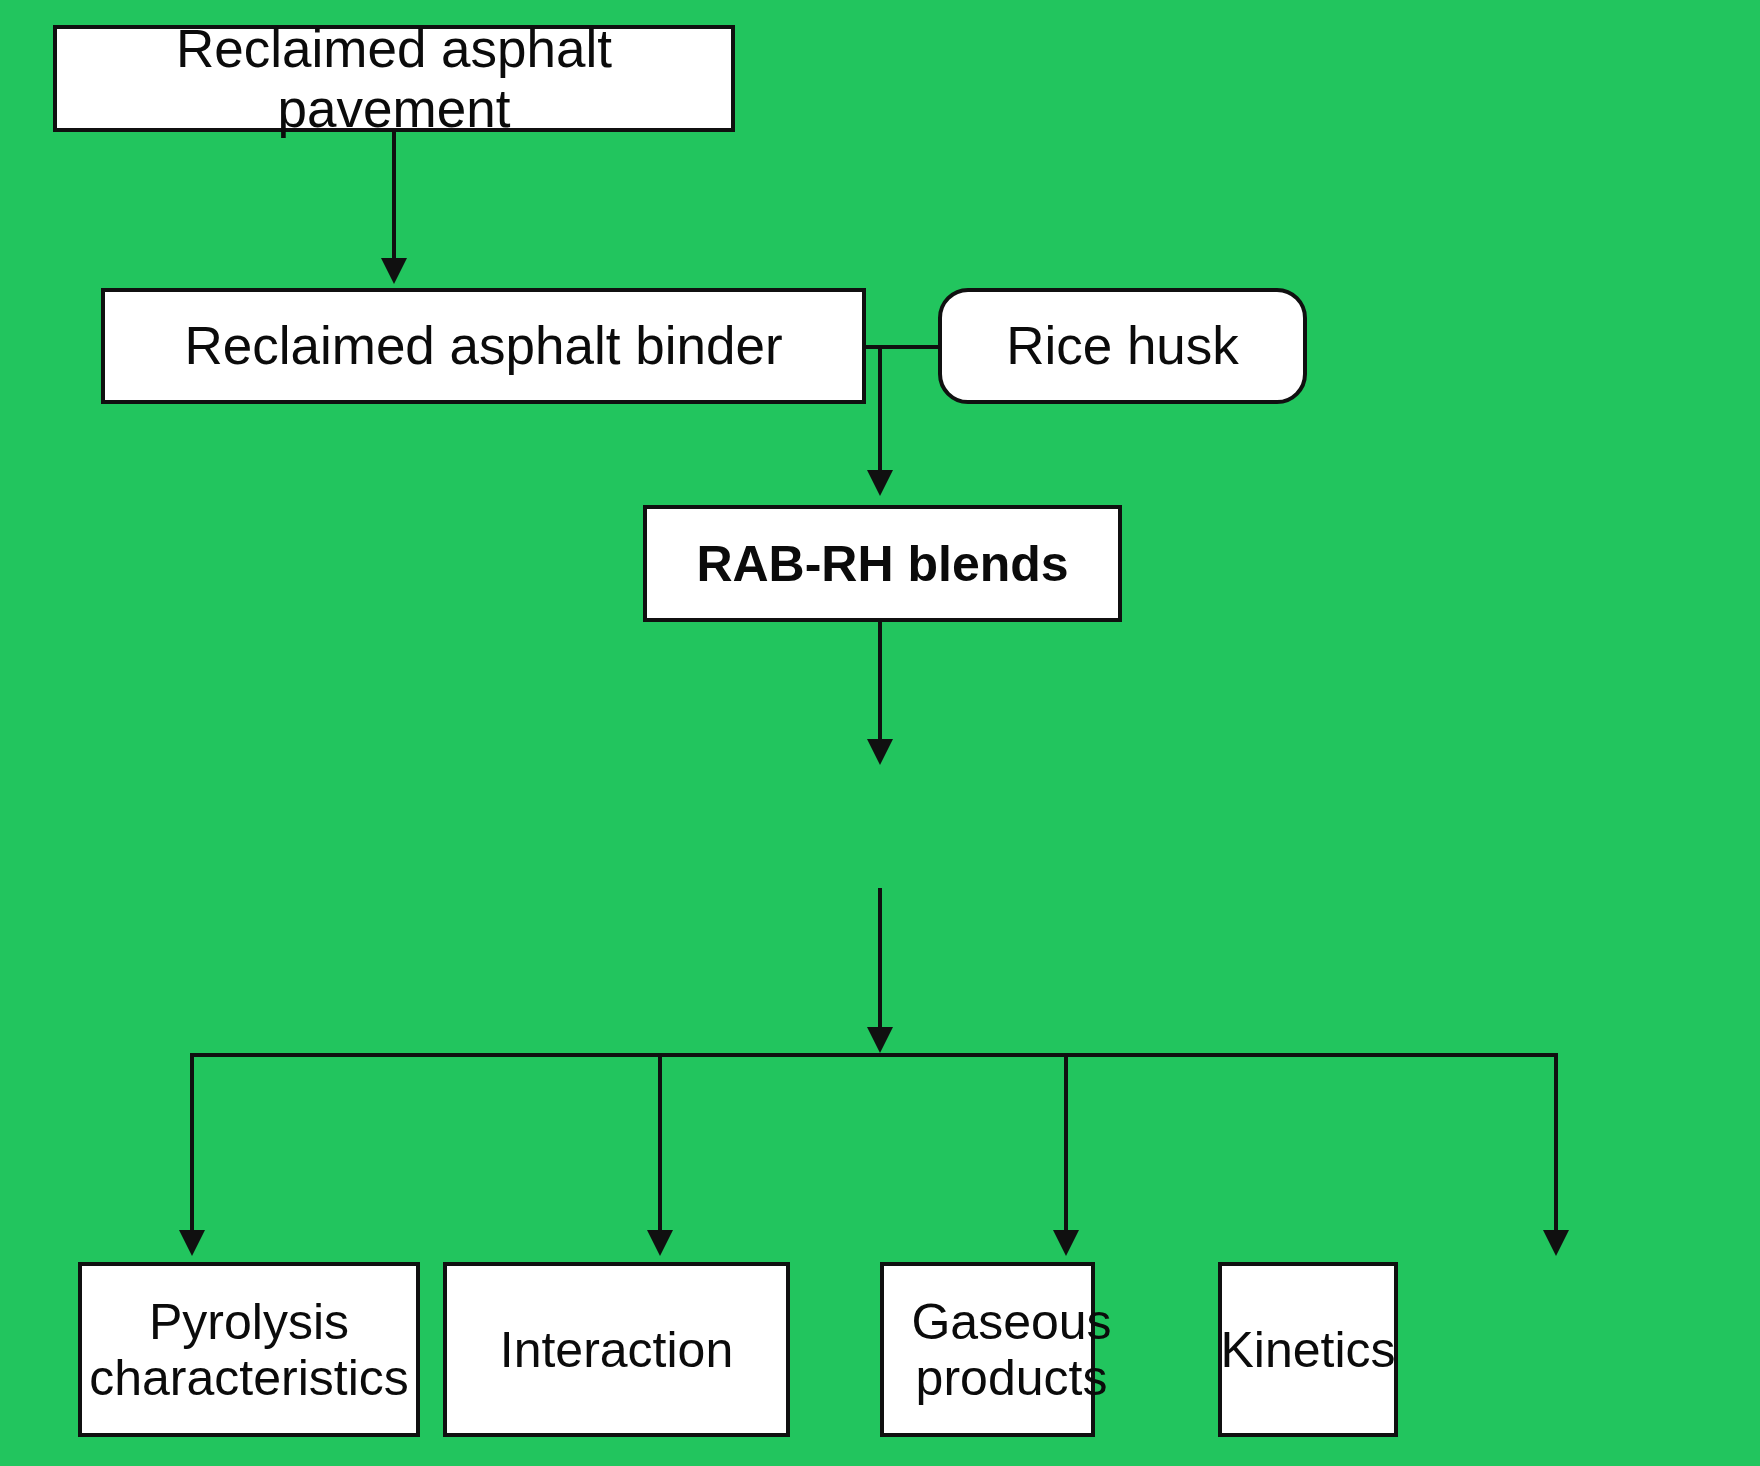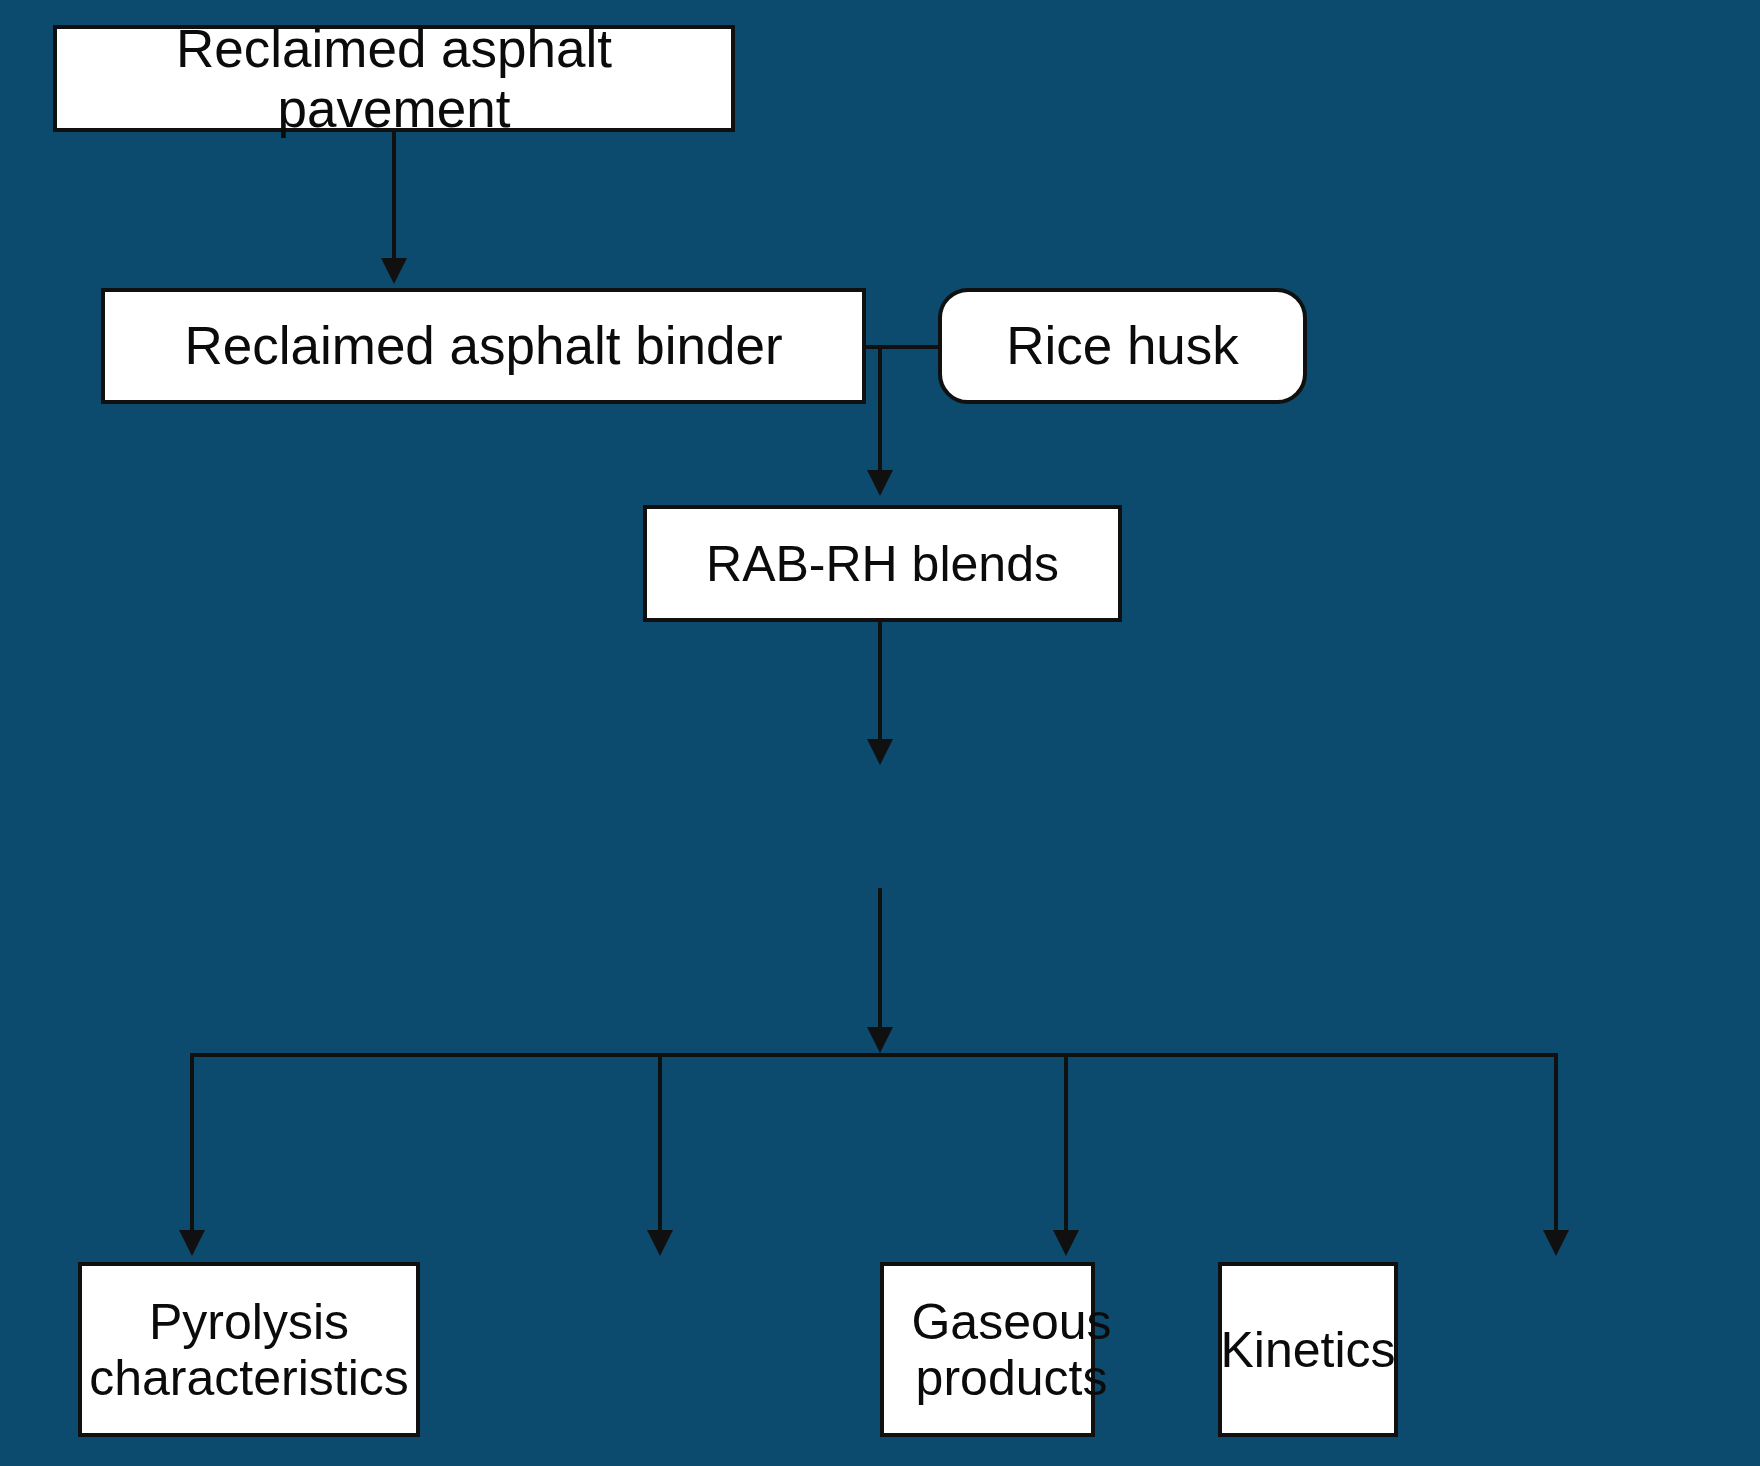--- a/index.html
+++ b/index.html
@@ -7,21 +7,21 @@
     padding: 0;
     background: #ffffff;
   }
   body {
     font-family: "Liberation Sans", sans-serif;
   }
   #canvas {
     position: relative;
     width: 1760px;
     height: 1466px;
-    background: #0c4a6e;
+    background: #22c55e;
     overflow: hidden;
   }
   .node {
     position: absolute;
     box-sizing: border-box;
     border: 4px solid #101010;
     background: #ffffff;
     display: flex;
     align-items: center;
     justify-content: center;
@@ -32,21 +32,21 @@
   }
   .node .label {
     display: block;
     padding: 0 10px;
     white-space: pre-line;
   }
   
   #node-rap      { left: 53px;   top: 25px;   width: 682px; height: 107px; font-size: 53px; }
   #node-rab      { left: 57px;   top: 288px;  width: 765px; height: 116px; font-size: 53px; margin-left: 44px; }
   #node-rh       { left: 938px;  top: 288px;  width: 369px; height: 116px; font-size: 53px; border-radius: 30px; }
-  #node-blends   { left: 643px;  top: 505px;  width: 479px; height: 117px; font-size: 50px; }
+  #node-blends   { left: 643px;  top: 505px;  width: 479px; height: 117px; font-size: 50px; font-weight: bold; }
   #node-tgftir   { left: 643px;  top: 770px;  width: 479px; height: 118px; font-size: 50px; }
   #node-pyro     { left: 30px;   top: 1262px; width: 342px; height: 175px; font-size: 50px; margin-left: 48px; }
   #node-inter    { left: 443px;  top: 1262px; width: 347px; height: 175px; font-size: 50px; }
   #node-gas      { left: 880px;  top: 1262px; width: 215px; height: 175px; font-size: 50px; padding-left: 48px; }
   #node-kin      { left: 1218px; top: 1262px; width: 180px; height: 175px; font-size: 50px; }
 
   
   .vline {
     position: absolute;
     width: 4px;
@@ -116,20 +116,23 @@
   <div class="node" id="node-blends">
     <span class="label">RAB-RH blends</span>
   </div>
 
 
   <div class="node" id="node-pyro">
     <span class="label">Pyrolysis
 characteristics</span>
   </div>
 
+  <div class="node" id="node-inter">
+    <span class="label">Interaction</span>
+  </div>
 
   <div class="node" id="node-gas">
     <span class="label">Gaseous
 products</span>
   </div>
 
   <div class="node" id="node-kin">
     <span class="label">Kinetics</span>
   </div>
 

